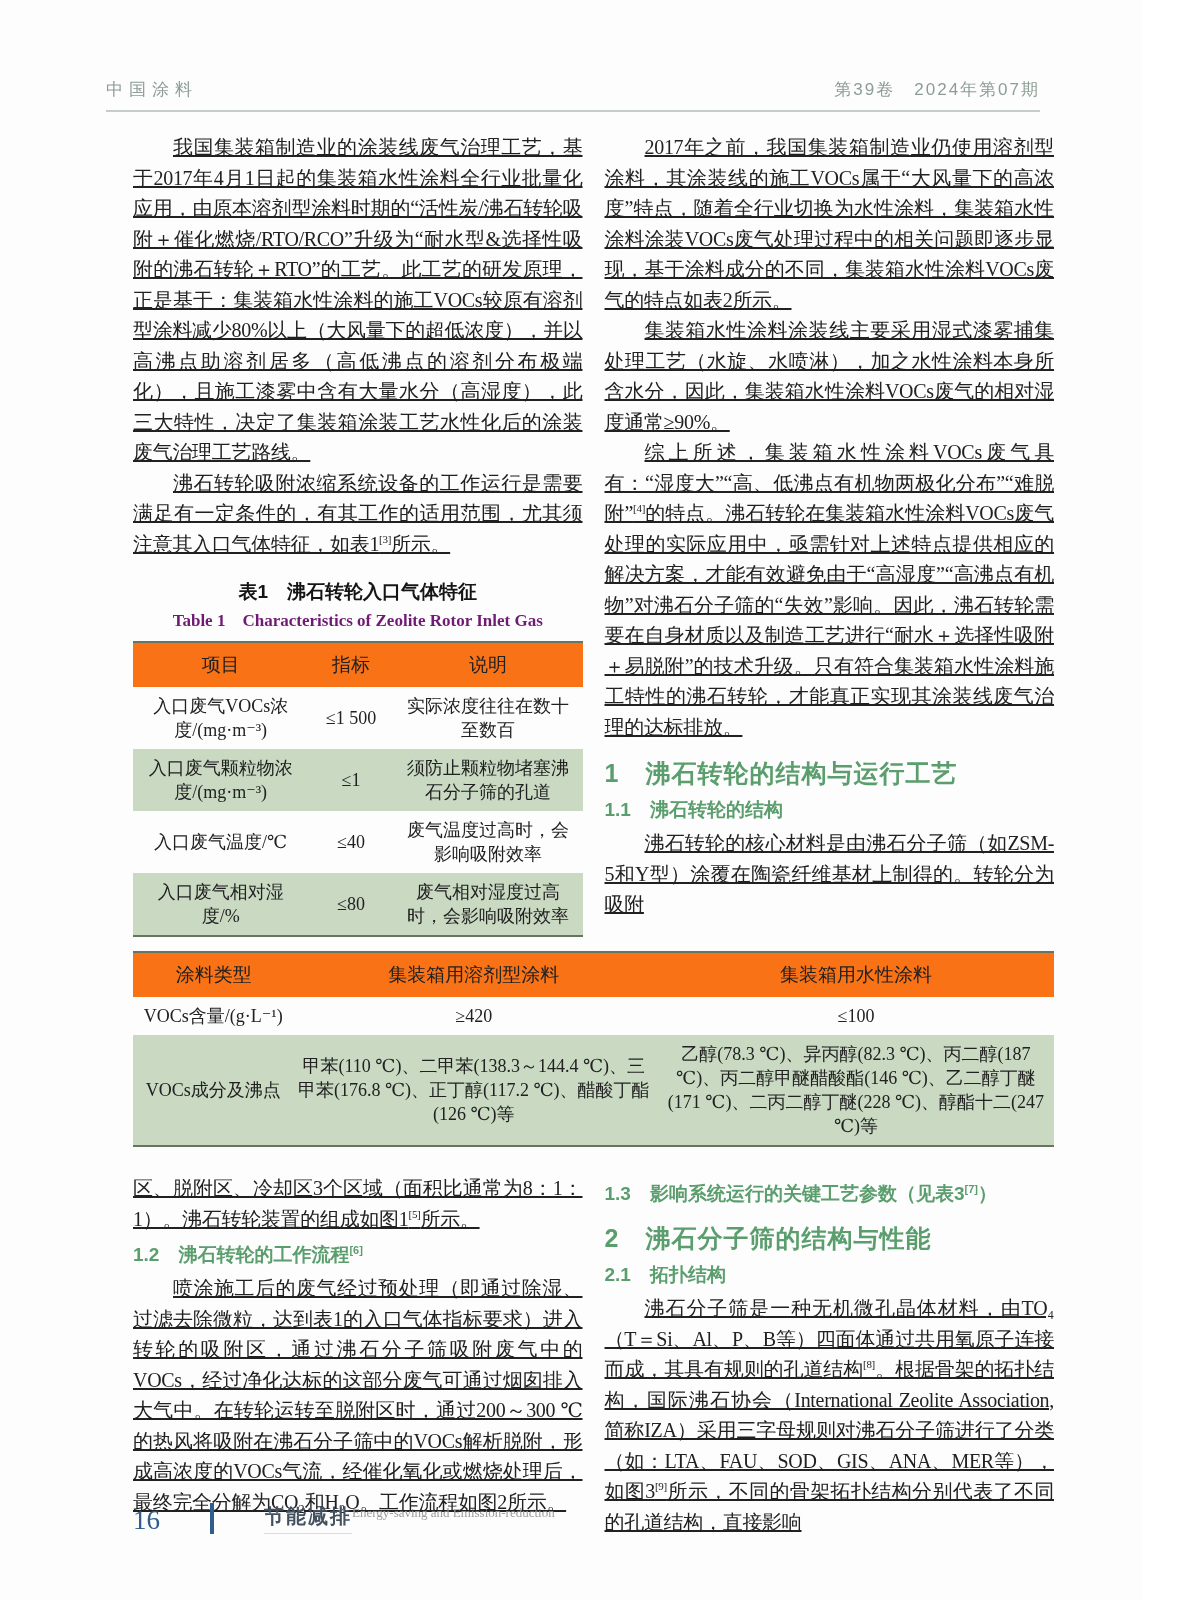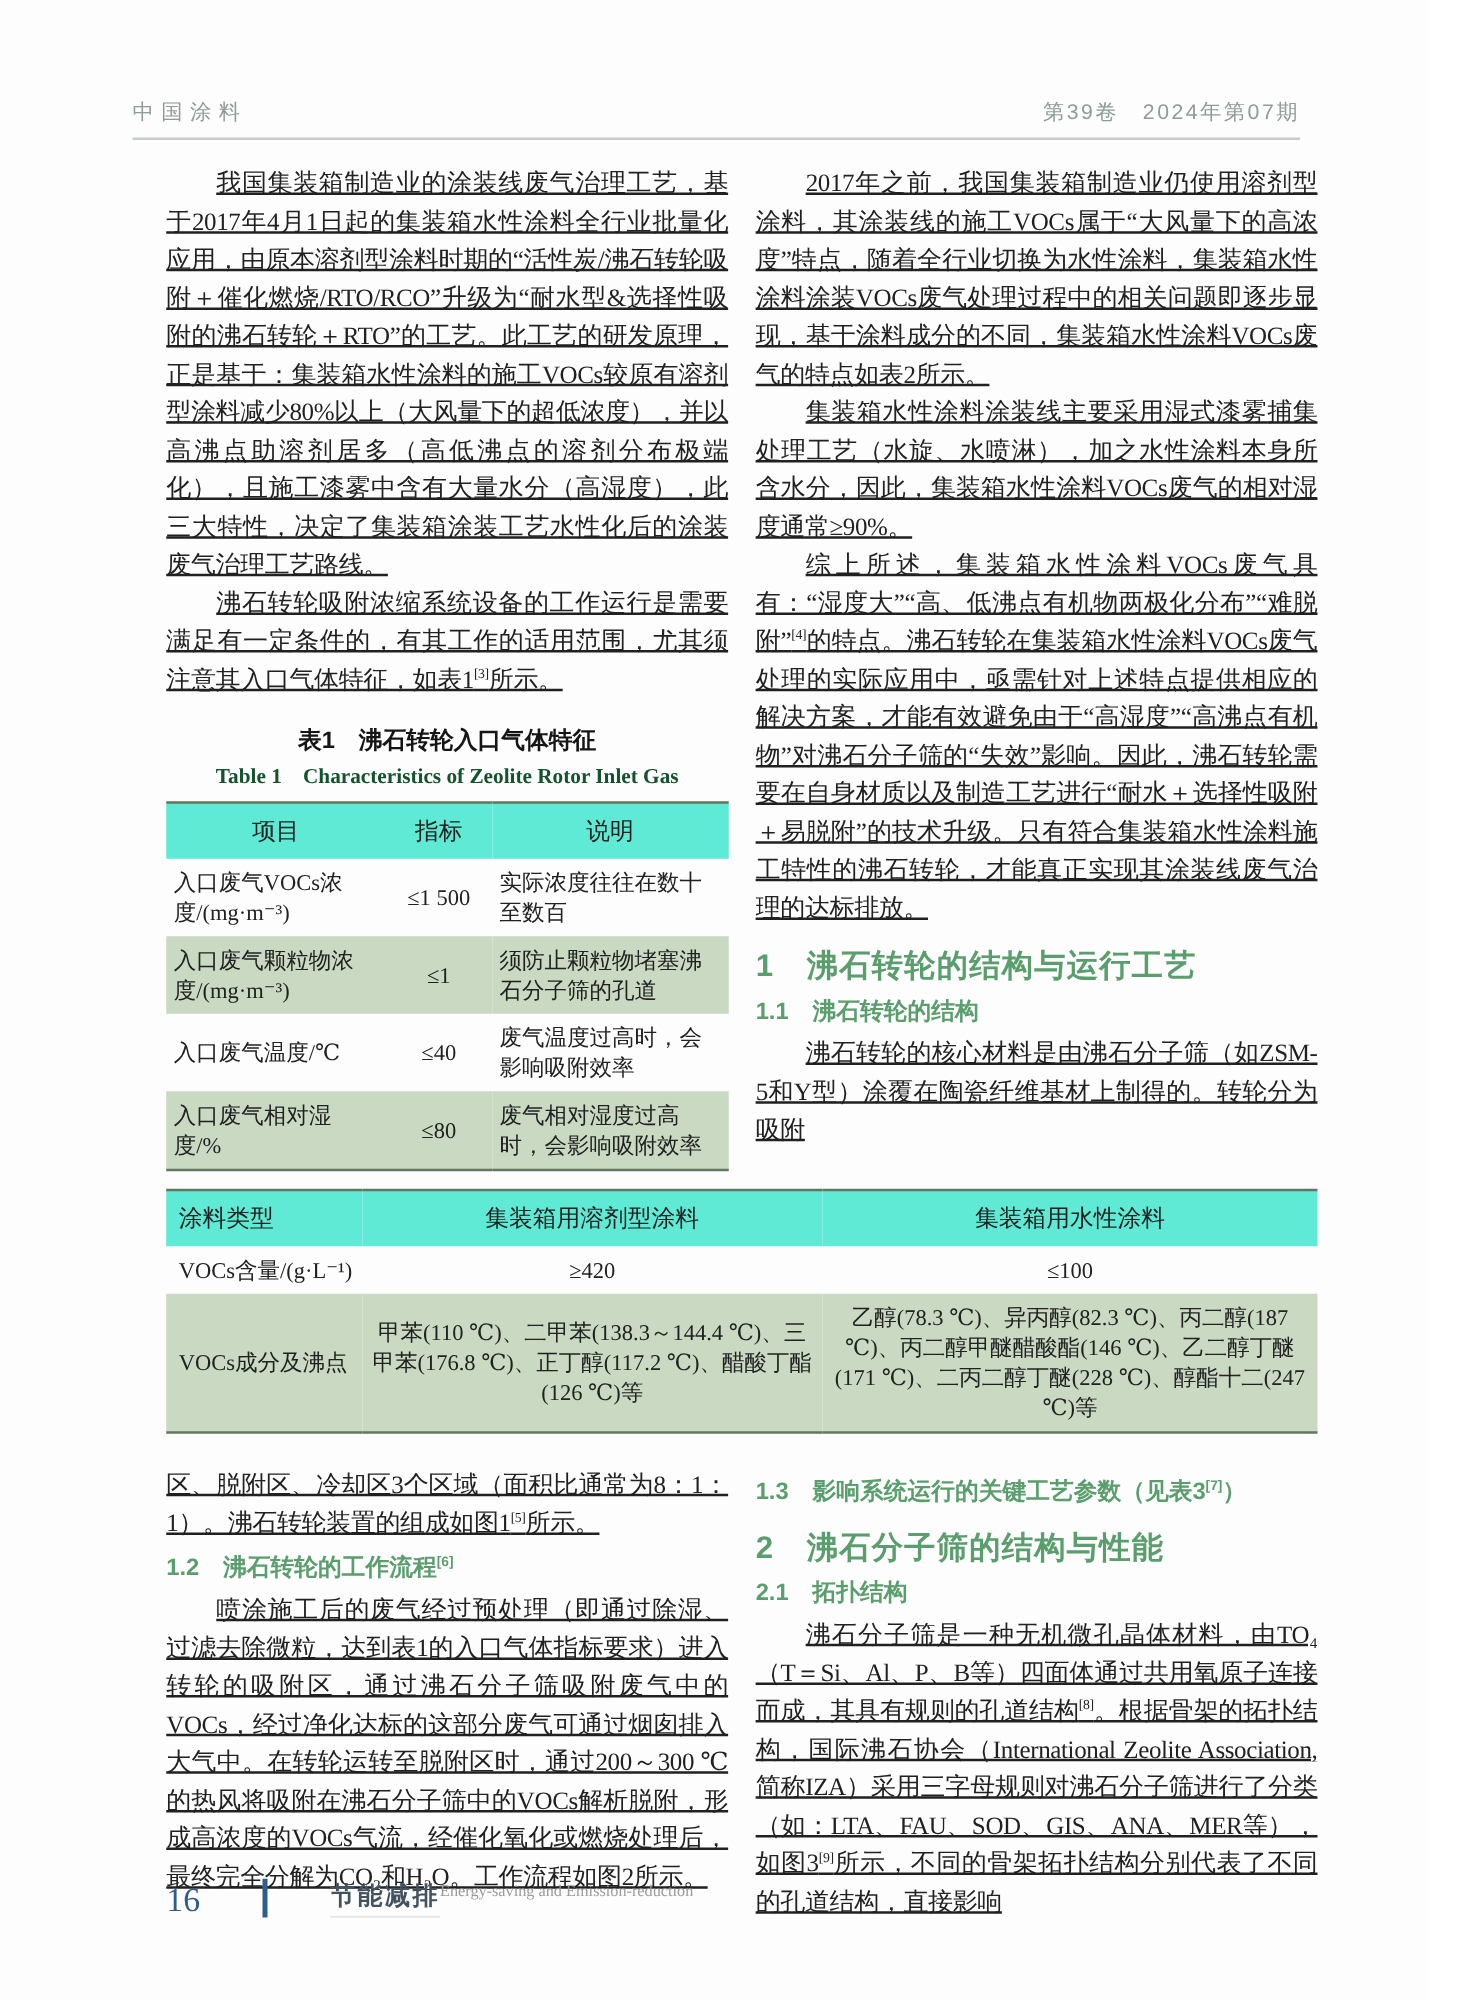--- a/index.html
+++ b/index.html
@@ -29,27 +29,27 @@
     font-size:25px;line-height:32px;color:#5b9e6d;font-weight:700;letter-spacing:1px;
   }
   .subsec{
     margin:8px 0 5px;font-family:"Liberation Sans","DejaVu Sans",sans-serif;
     font-size:19px;line-height:26px;color:#5b9e6d;font-weight:700;
   }
   .subsec sup.ref{color:#5b9e6d;}
   
   .tblock{margin-top:20px;}
   .cap-cn{text-align:center;font-family:"Liberation Sans","DejaVu Sans",sans-serif;font-weight:700;font-size:19px;color:#151515;}
-  .cap-en{text-align:center;font-weight:700;font-size:17px;margin:4px 0 9px;color:#14532d;}
+  .cap-en{text-align:center;font-weight:700;font-size:17px;margin:4px 0 9px;color:#701a75;}
   table{width:100%;border-collapse:collapse;border-top:2.5px solid #66755f;border-bottom:2.5px solid #66755f;}
-  th{background:#5eead4;font-weight:400;font-size:19px;padding:9px 5px;text-align:center;}
+  th{background:#f97316;font-weight:400;font-size:19px;padding:9px 5px;text-align:center;}
   td{font-size:18px;line-height:24px;padding:7px 6px;vertical-align:middle;}
   tr.alt{background:#c9d9c2;}
   td.c, th.c{text-align:center;}
-  td.l, th.l{text-align:left;}
+  td.l, th.l{text-align:center;}
   .t2 th.l{padding-left:10px;}
   .t2 td.l{padding-left:10px;}
   .tbl2{margin-top:14px;}
   .bottom{margin-top:26px;}
   
   .pg-footer{position:absolute;left:133px;top:1503px;display:flex;align-items:stretch;gap:40px;}
   .pnum{font-size:27px;color:#2d5e8e;align-self:flex-end;margin-right:10px;line-height:1;}
   .fbar{width:4px;background:#2d5e8e;margin-right:10px;}
   .ftitles{display:flex;flex-direction:row;justify-content:center;}
   .fcn{

